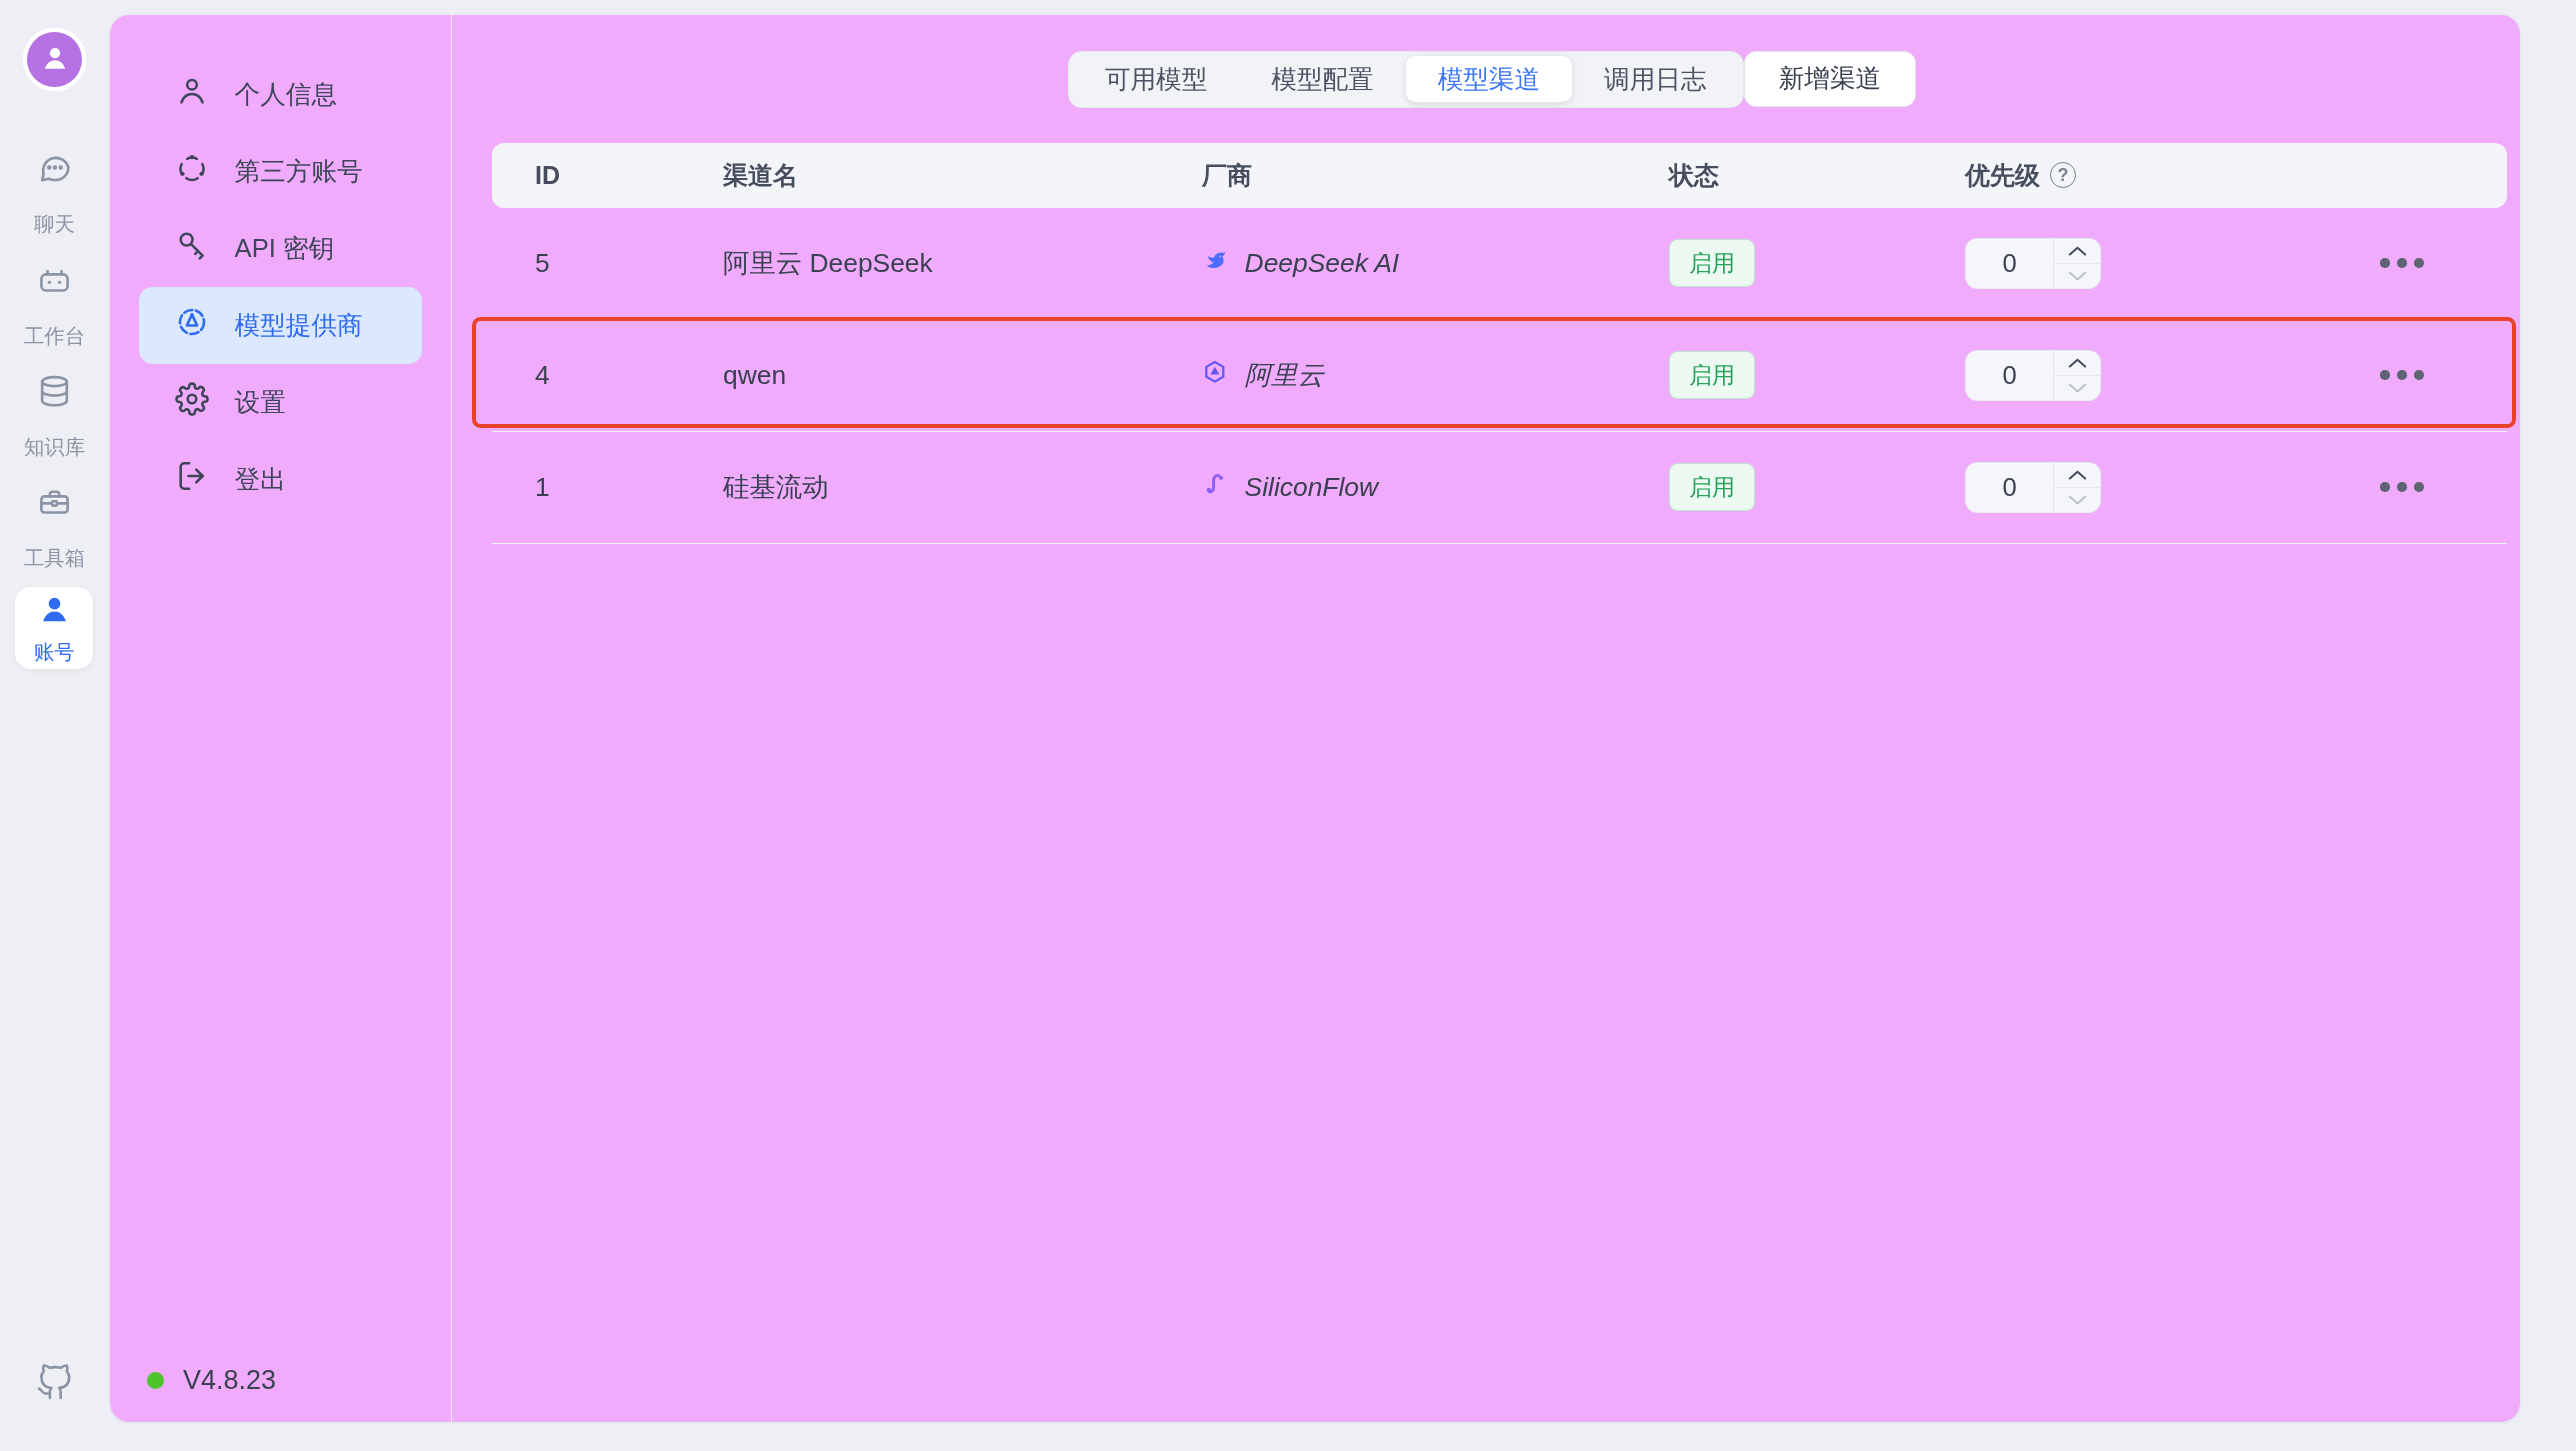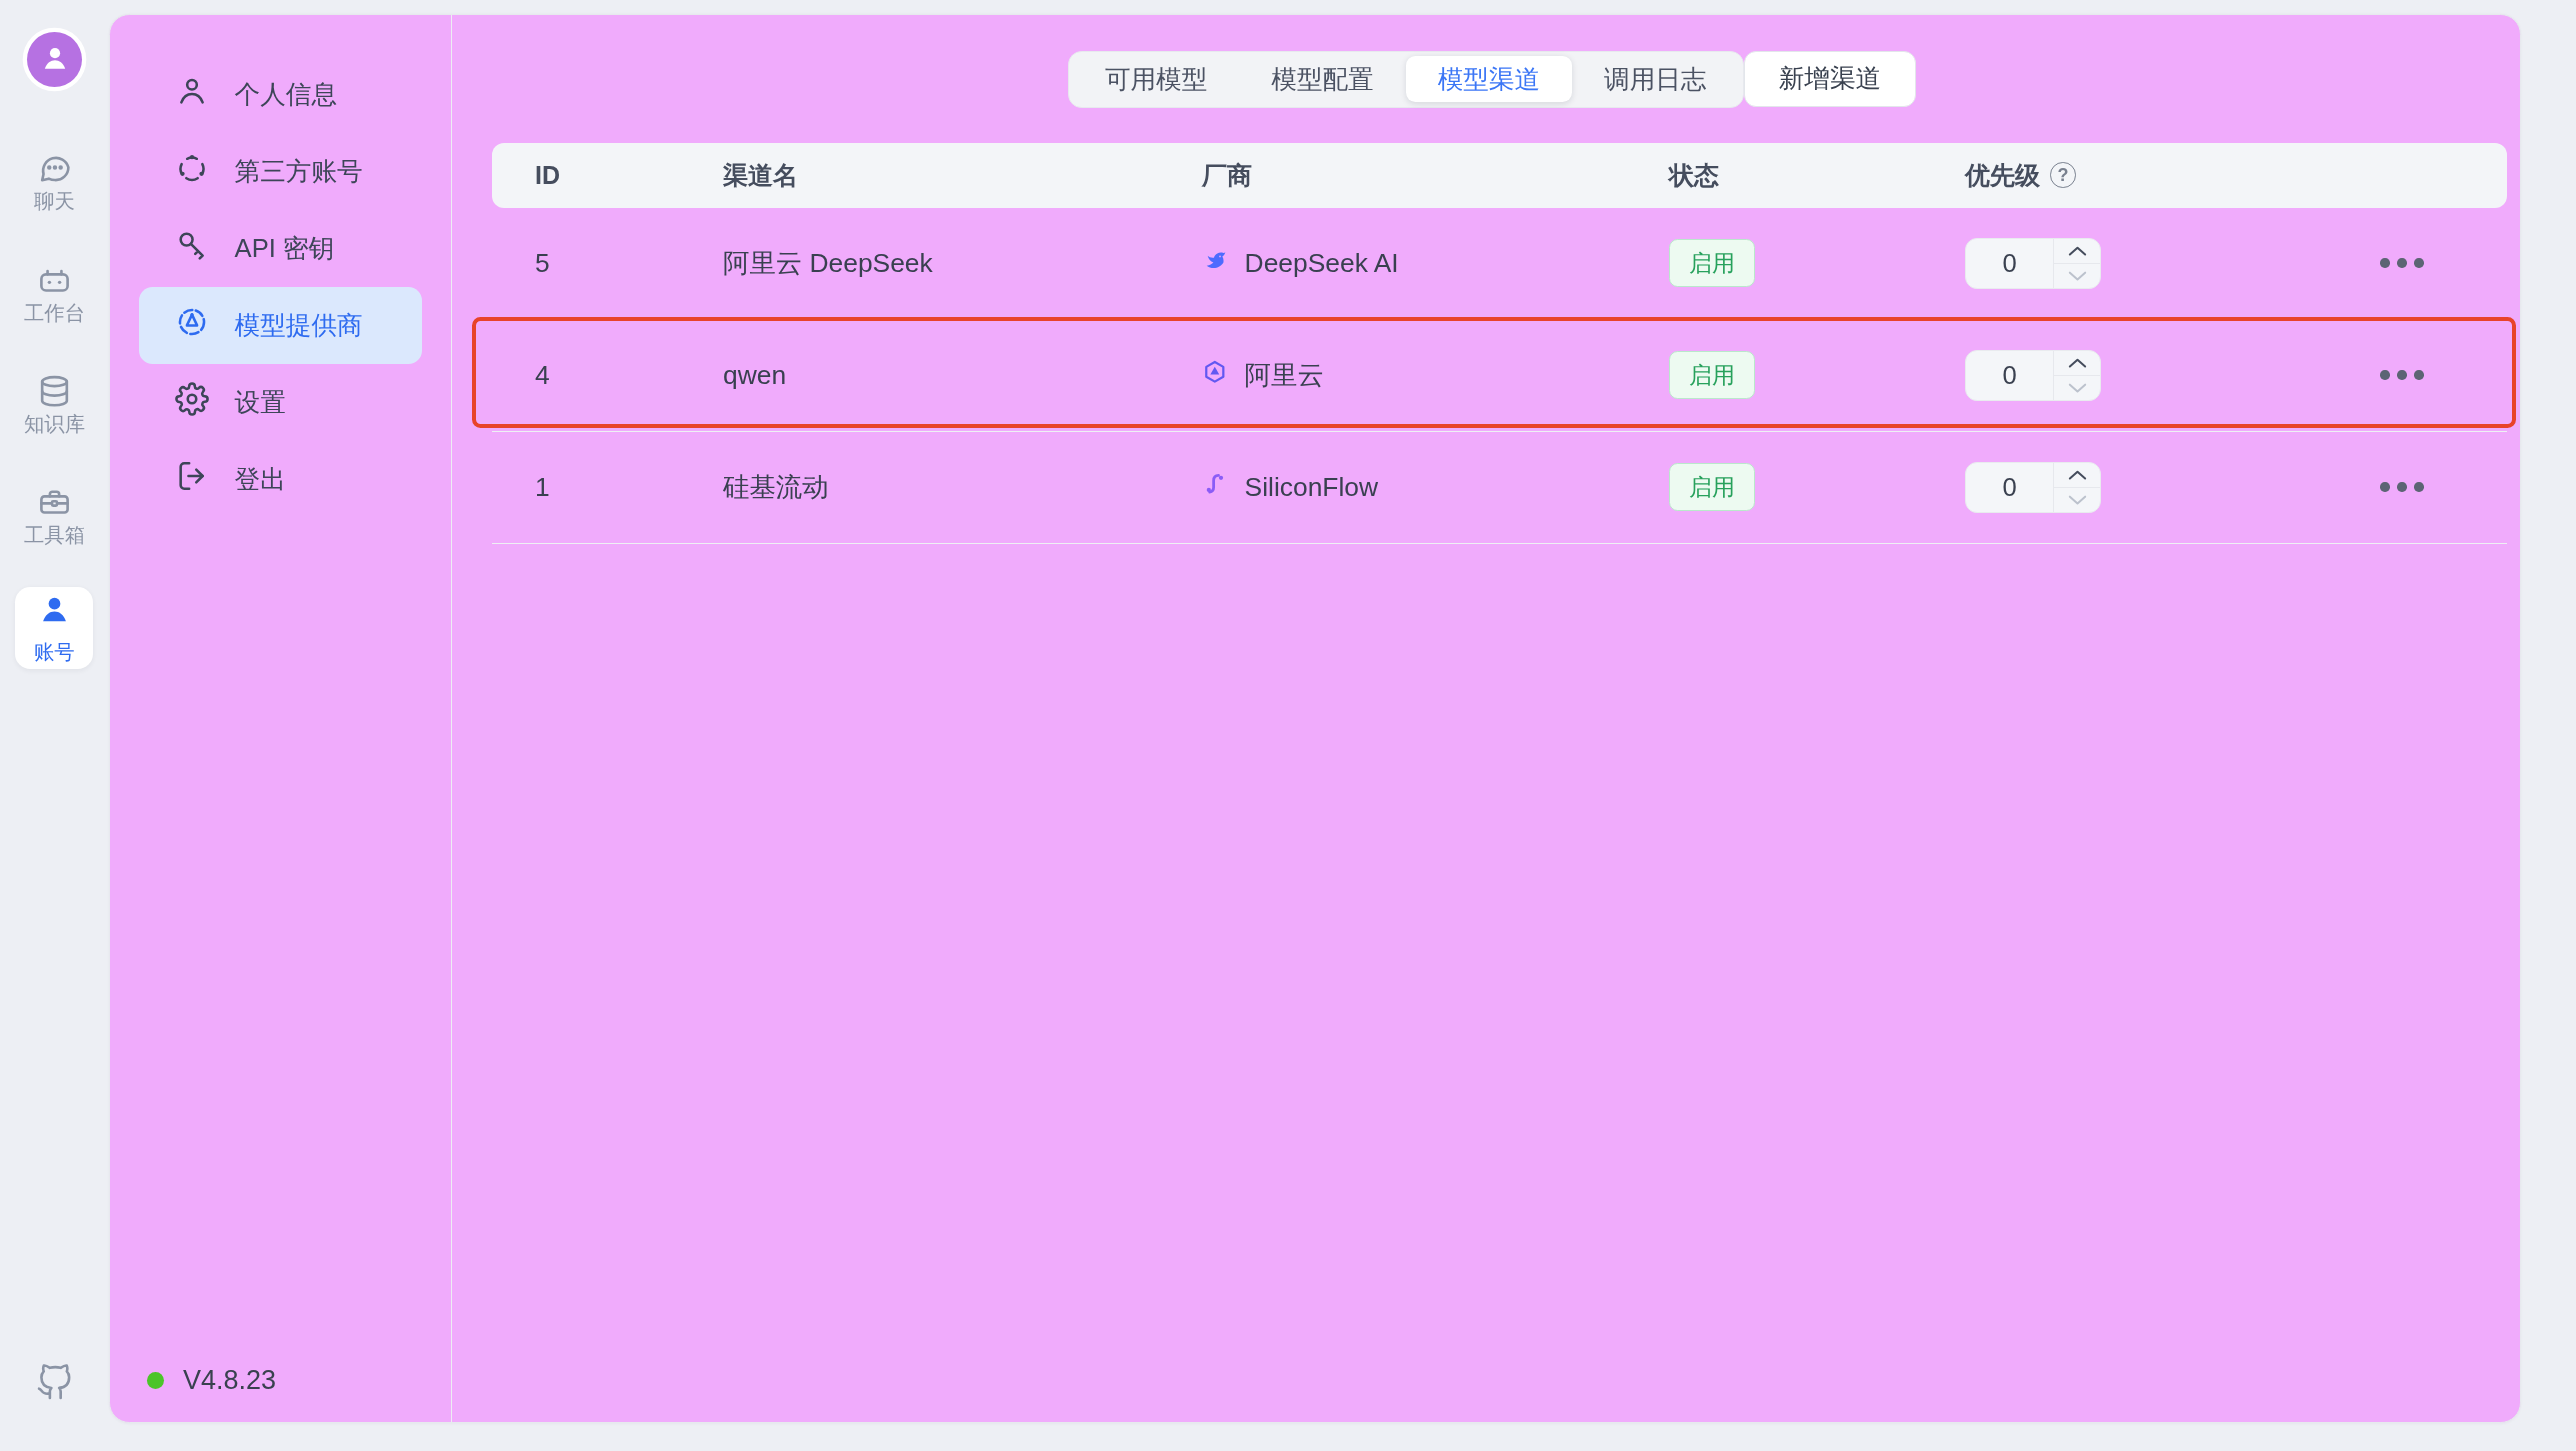--- a/index.html
+++ b/index.html
@@ -3,21 +3,21 @@
 <meta charset="utf-8">
 <style>
   html,body{margin:0;padding:0;}
   body{font-family:"Liberation Sans","DejaVu Sans",sans-serif;}
   .page{position:relative;width:2576px;height:1452px;background:#edeff4;overflow:hidden;}
 
   
   .rail{position:absolute;left:0;top:0;width:109px;height:100%;}
   .avatar{position:absolute;top:32px;left:27px;width:55px;height:55px;border-radius:50%;
     background:#b671e2;box-shadow:0 0 0 4.3px #ffffff;display:flex;align-items:center;justify-content:center;cursor:pointer;}
-  .rail-item{position:absolute;left:12px;width:85px;display:flex;flex-direction:column;align-items:center;gap:0;
+  .rail-item{position:absolute;left:12px;width:85px;display:flex;flex-direction:column;align-items:center;gap:23px;
     color:#8b94a5;font-size:20.4px;cursor:pointer;}
   .rail-item svg{display:block;}
   .rail-item.active{left:15.3px;width:78px;height:82px;background:#ffffff;border-radius:15.3px;justify-content:center;gap:10px;
     color:#2e6bf0;box-shadow:0 1.7px 5.1px rgba(30,41,59,.06);}
   .rail-github{position:absolute;left:36px;bottom:48px;cursor:pointer;}
 
   
   .card{position:absolute;left:109px;top:13.6px;width:2412px;height:1409px;background:#f0abfc;
     border:1.7px solid #e7e9ee;border-radius:20.4px;box-sizing:border-box;display:flex;overflow:hidden;
     box-shadow:0 0.9px 2.6px rgba(15,23,42,.04);}
@@ -50,21 +50,21 @@
     font-size:25px;font-weight:bold;color:#454d5e;}
   .c-id{width:231px;padding-left:43px;box-sizing:border-box;}
   .c-name{width:479px;}
   .c-vendor{width:467px;}
   .c-status{width:296px;}
   .c-priority{width:332px;display:flex;align-items:center;}
   .c-actions{flex:1;display:flex;justify-content:center;}
   .help-circle{display:inline-flex;width:25.6px;height:25.6px;border:1.7px solid #79818f;border-radius:50%;
     align-items:center;justify-content:center;font-size:18px;color:#79818f;margin-left:10.2px;font-weight:bold;box-sizing:border-box;}
   .trow{display:flex;height:111px;align-items:center;border-bottom:1.7px solid #eef0f4;font-size:26.4px;color:#394050;}
-  .vendor-cell{display:flex;align-items:center;gap:17px;}
+  .vendor-cell{display:flex;align-items:center;gap:17px;font-style:italic;}
   .badge{display:inline-block;padding:7.7px 19px;border:1.7px solid #b9e8cb;background:#edfaf1;color:#27a15c;
     border-radius:8.5px;font-size:23px;}
   .stepper{width:136px;height:51px;background:#f4f6f9;border:1.7px solid #e9ebef;border-radius:12px;
     display:flex;box-sizing:border-box;overflow:hidden;}
   .step-val{flex:1;display:flex;align-items:center;justify-content:center;font-size:25.6px;color:#3a4150;}
   .step-btns{width:46px;border-left:1.7px solid #e6e8ed;display:flex;flex-direction:column;}
   .step-up,.step-down{flex:1;display:flex;align-items:center;justify-content:center;cursor:pointer;}
   .step-up{border-bottom:1.7px solid #e6e8ed;color:#454d5d;}
   .step-down{color:#bcc2cd;}
   .dots{display:flex;gap:7.7px;cursor:pointer;padding:12px;}

